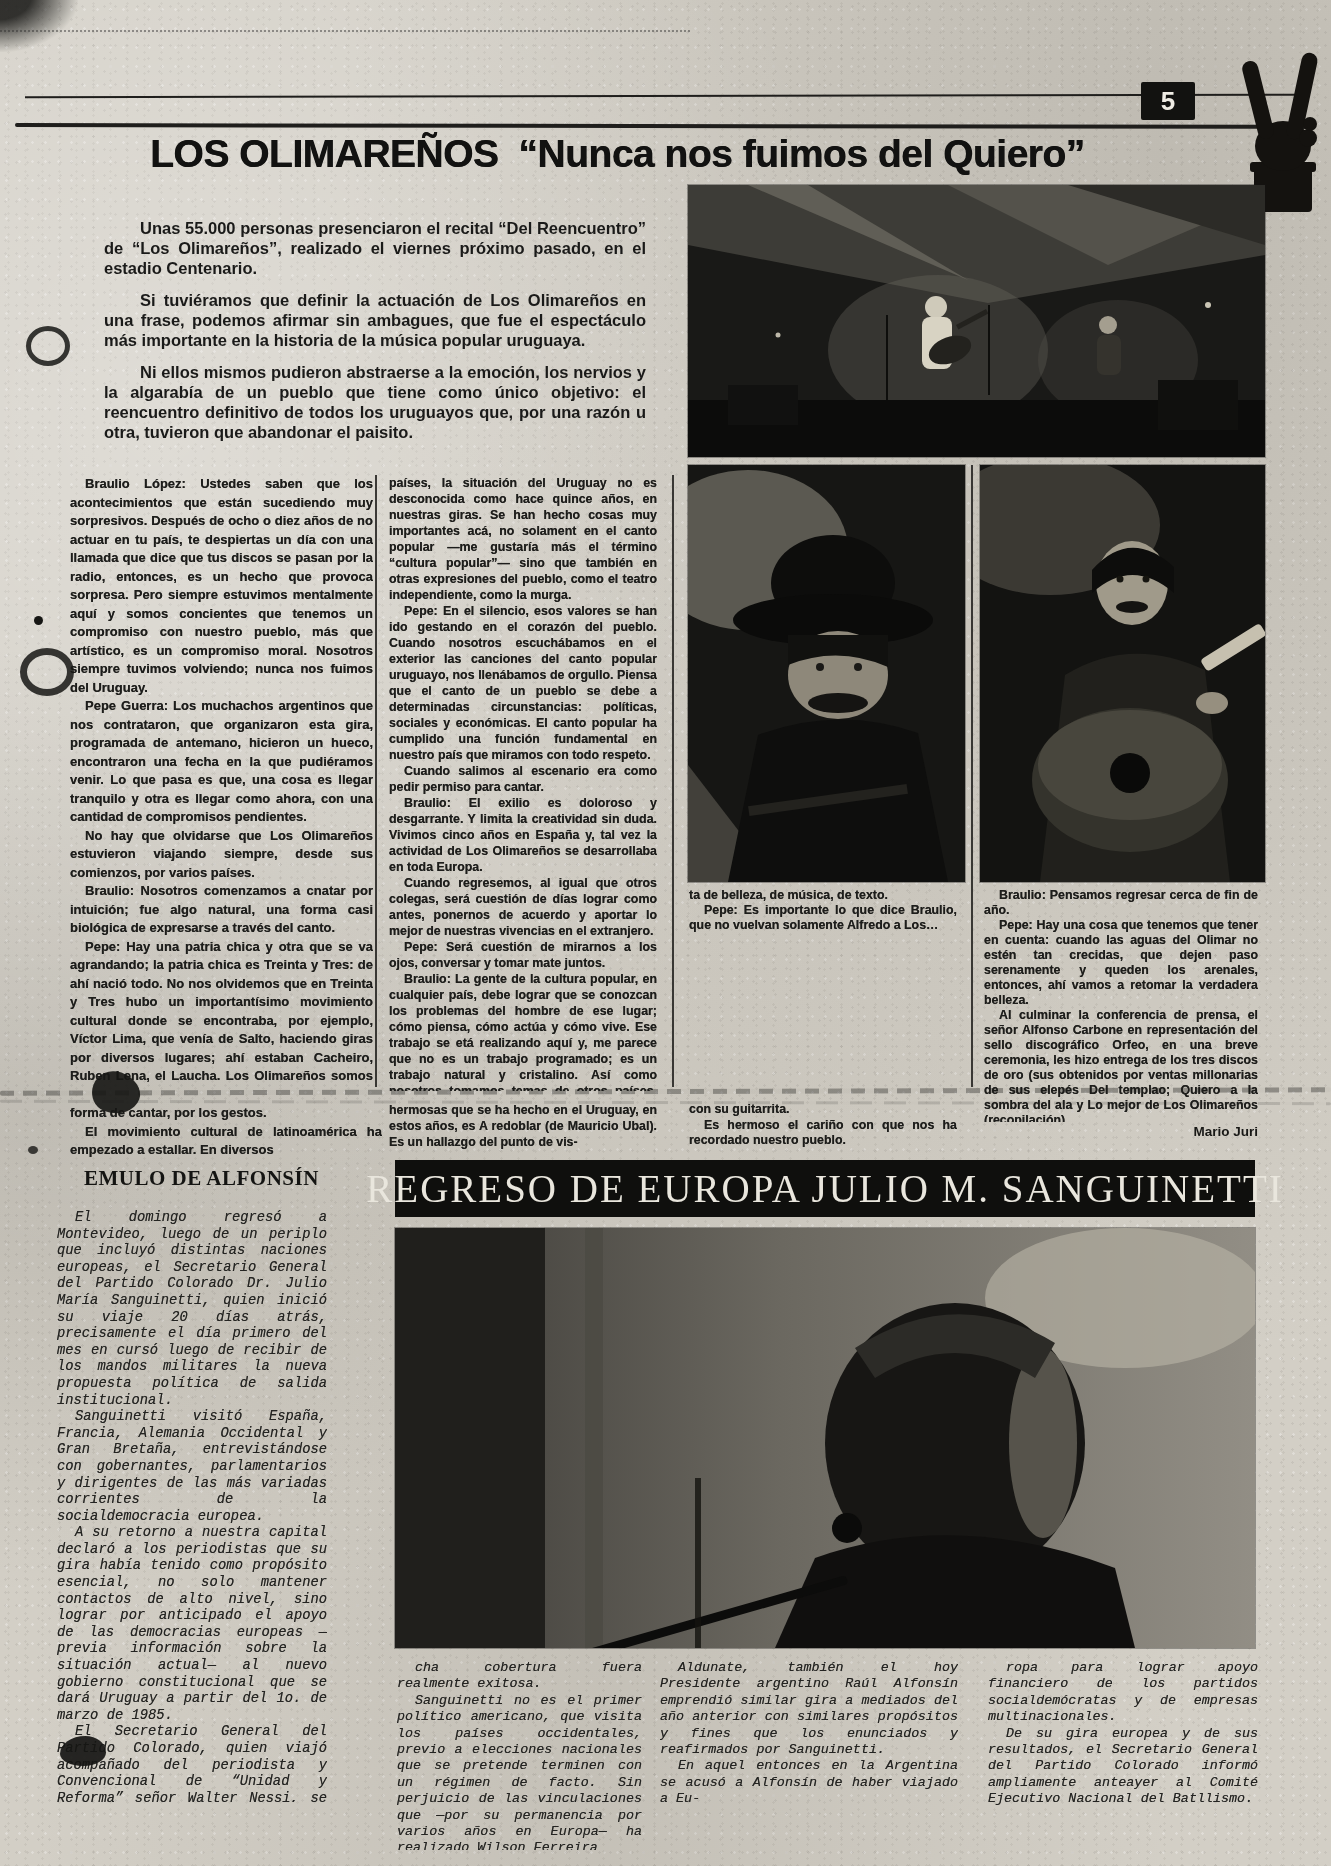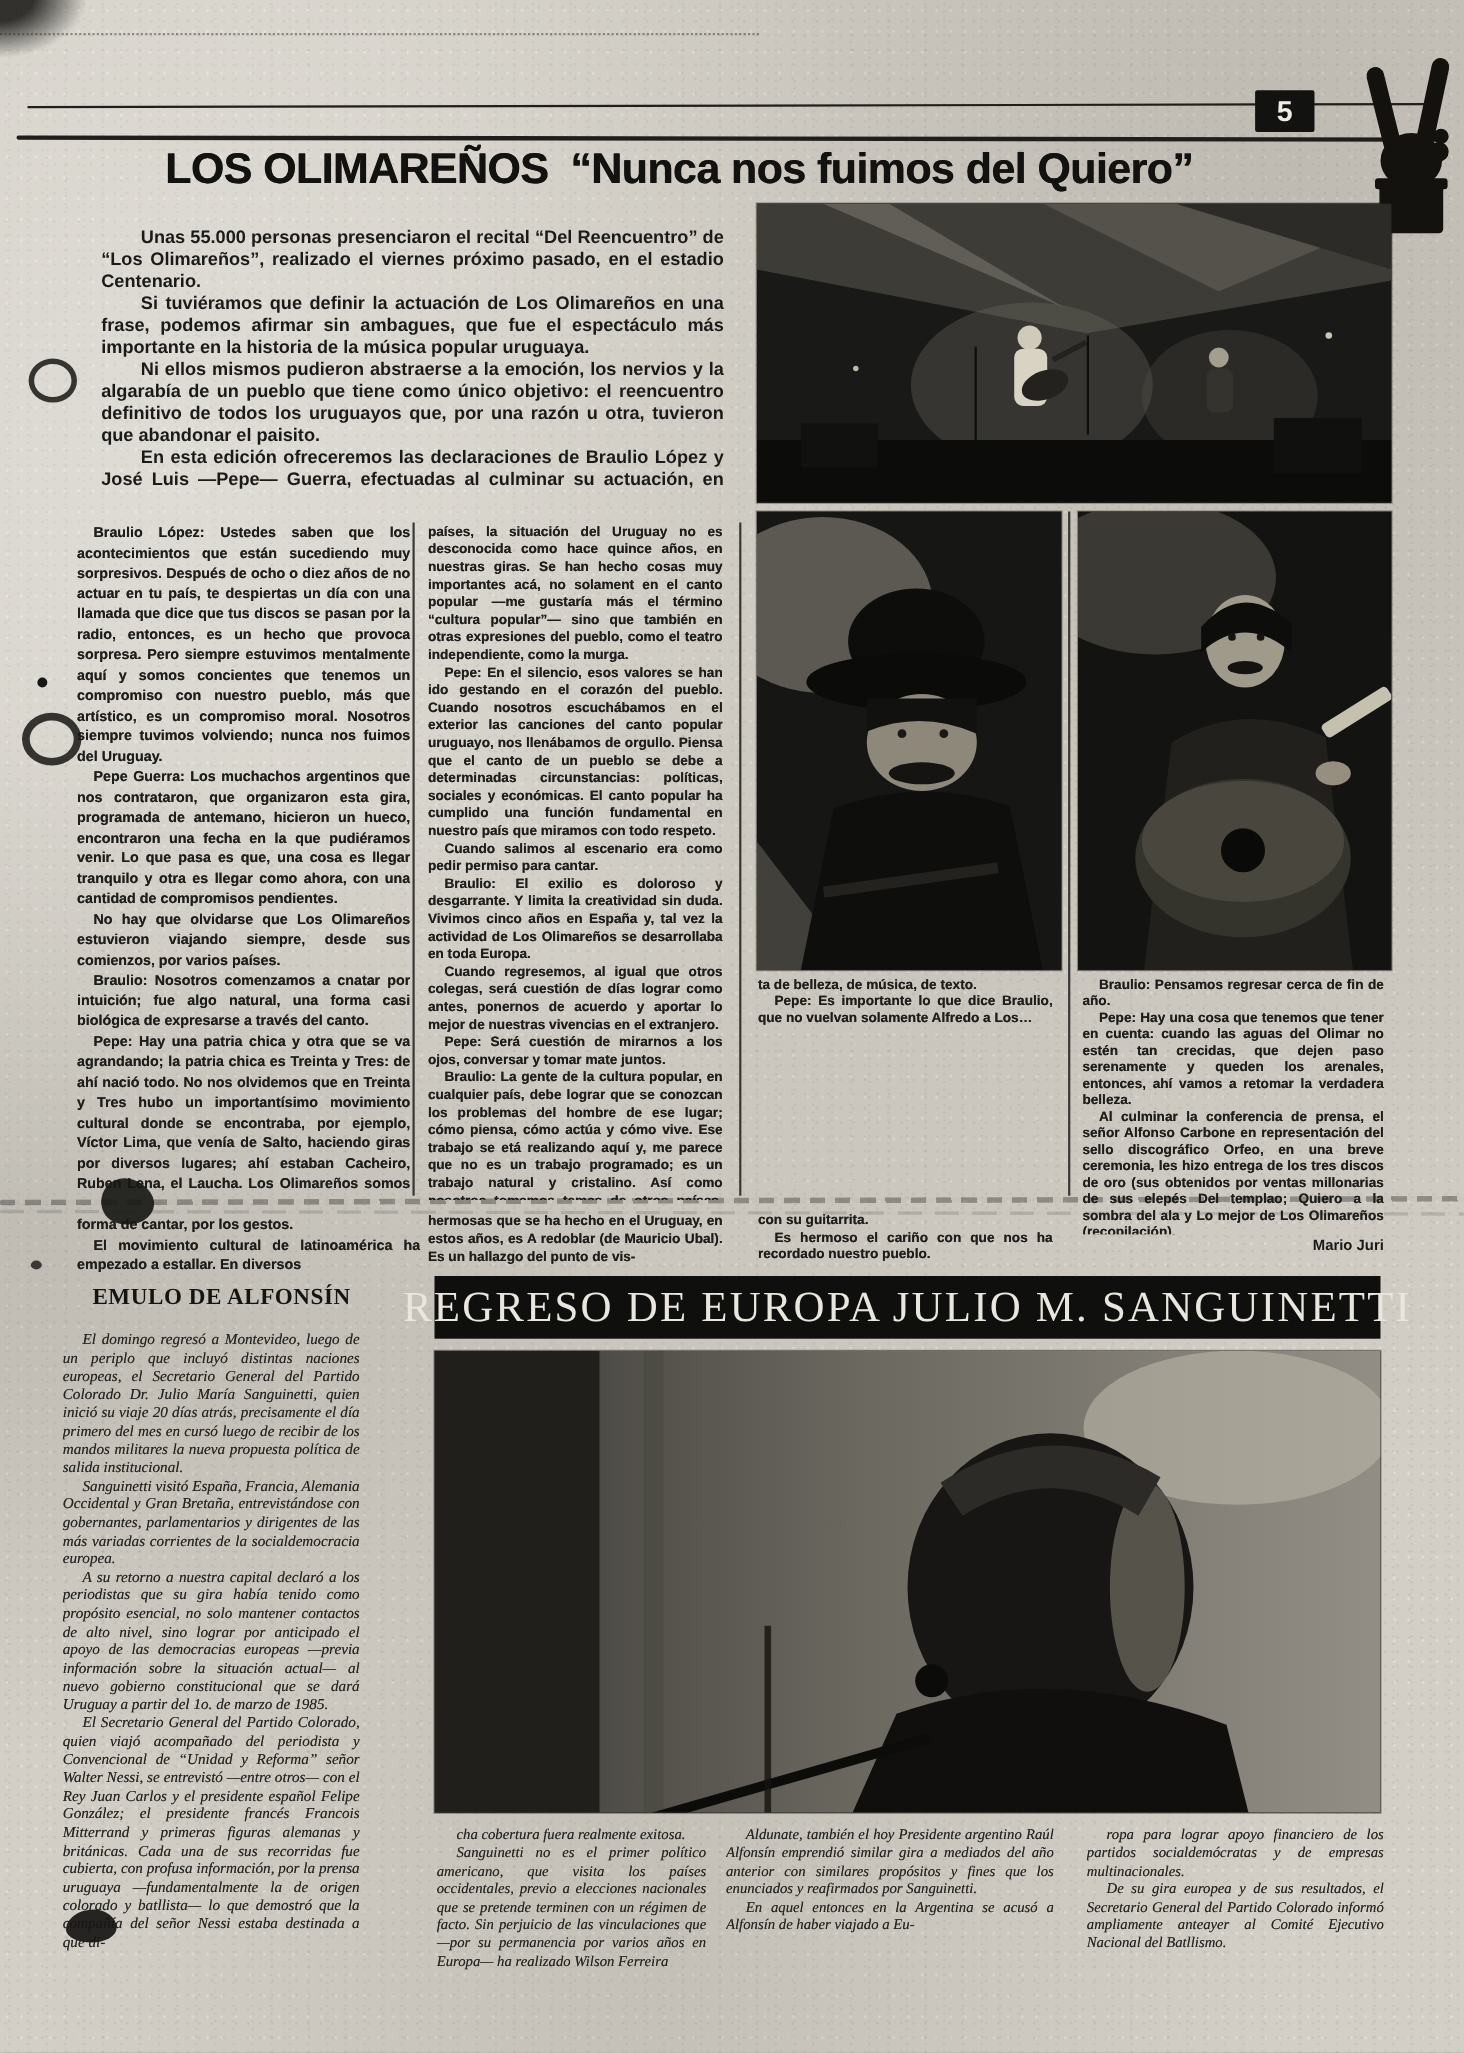--- a/index.html
+++ b/index.html
@@ -31,21 +31,21 @@
     font-family:"Liberation Serif",serif;font-style:italic;font-weight:bold;font-size:18px;color:#151513;}
   .pagenum{left:1141px;top:82px;width:54px;height:38px;background:#121210;color:#efece4;
     display:flex;align-items:center;justify-content:center;font-weight:bold;font-size:26px;border-radius:2px;}
   .hand{left:1238px;top:42px;width:93px;height:178px;}
   .headline{left:150px;top:132px;width:1100px;margin:0;white-space:nowrap;
     font-size:39px;font-weight:bold;letter-spacing:-.5px;color:#121211;
     text-shadow:.5px 0 0 #121211;}
   .headline .hl-quote{margin-left:20px;}
   .lead{left:92px;top:206px;width:566px;height:242px;overflow:hidden;
     font-size:16.5px;line-height:20px;font-weight:bold;text-align:justify;color:#1a1a19;}
-  .lead p{margin:0;text-indent:36px;}
+  .lead p{margin:12px;text-indent:36px;}
   .photo{background:#1a1a18;overflow:hidden;box-shadow:0 0 0 1px rgba(20,20,20,.35);}
   .photo svg{display:block;}
   .photo-top{left:688px;top:185px;width:577px;height:272px;}
   .photo-ml{left:688px;top:465px;width:277px;height:417px;}
   .photo-mr{left:980px;top:465px;width:285px;height:417px;}
   .vrule{width:2px;background:rgba(30,29,27,.85);}
   .vr1{left:375px;top:475px;height:612px;}
   .vr2{left:672px;top:475px;height:612px;}
   .vr3{left:971px;top:465px;height:622px;}
   .col,.colb{text-align:justify;overflow:hidden;color:#1d1d1b;font-weight:bold;
@@ -55,21 +55,21 @@
   .col1{left:70px;top:475px;width:303px;height:612px;font-size:13px;line-height:18.5px;}
   .col2{left:389px;top:475px;width:268px;height:616px;font-size:12.4px;line-height:16px;}
   .col3{left:689px;top:888px;width:268px;height:200px;font-size:12.4px;line-height:15px;}
   .col4{left:984px;top:888px;width:274px;height:234px;font-size:12.4px;line-height:15px;}
   .col1b{left:70px;top:1104px;width:312px;height:68px;font-size:13px;line-height:18.5px;}
   .col2b{left:389px;top:1102px;width:268px;height:56px;font-size:12.4px;line-height:16px;}
   .col3b{left:689px;top:1102px;width:268px;height:54px;font-size:12.4px;line-height:15.5px;}
   .byline{left:984px;top:1124px;width:274px;text-align:right;font-weight:bold;font-size:13.5px;color:#181816;}
   .kicker{left:84px;top:1166px;margin:0;font-family:"Liberation Serif",serif;
     font-size:21px;font-weight:bold;letter-spacing:.5px;color:#141412;}
-  .italcol,.bcol{font-family:Liberation Serif, serif;font-style:italic;text-align:justify;
+  .italcol,.bcol{font-family:Liberation Mono, monospace;font-style:italic;text-align:justify;
     color:#242422;overflow:hidden;text-shadow:0 0 .4px rgba(30,30,28,.6);}
   .italcol p,.bcol p{margin:0;text-indent:18px;}
   .italcol{left:57px;top:1210px;width:270px;height:592px;font-size:13.8px;line-height:16.6px;}
   .banner{left:395px;top:1160px;width:860px;height:57px;background:#0f0f0d;color:#e9e6dd;
     display:flex;align-items:center;justify-content:center;
     font-family:"Liberation Serif",serif;font-size:39px;letter-spacing:2px;white-space:nowrap;}
   .photo-sang{left:395px;top:1228px;width:860px;height:420px;}
   .bcol{font-size:13.4px;line-height:16.4px;}
   .bcol1{left:397px;top:1660px;width:245px;height:190px;}
   .bcol2{left:660px;top:1660px;width:298px;height:190px;}

